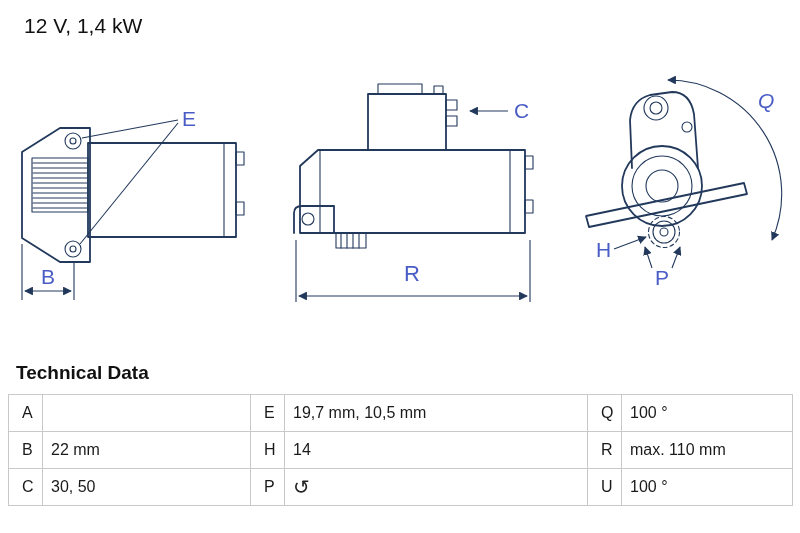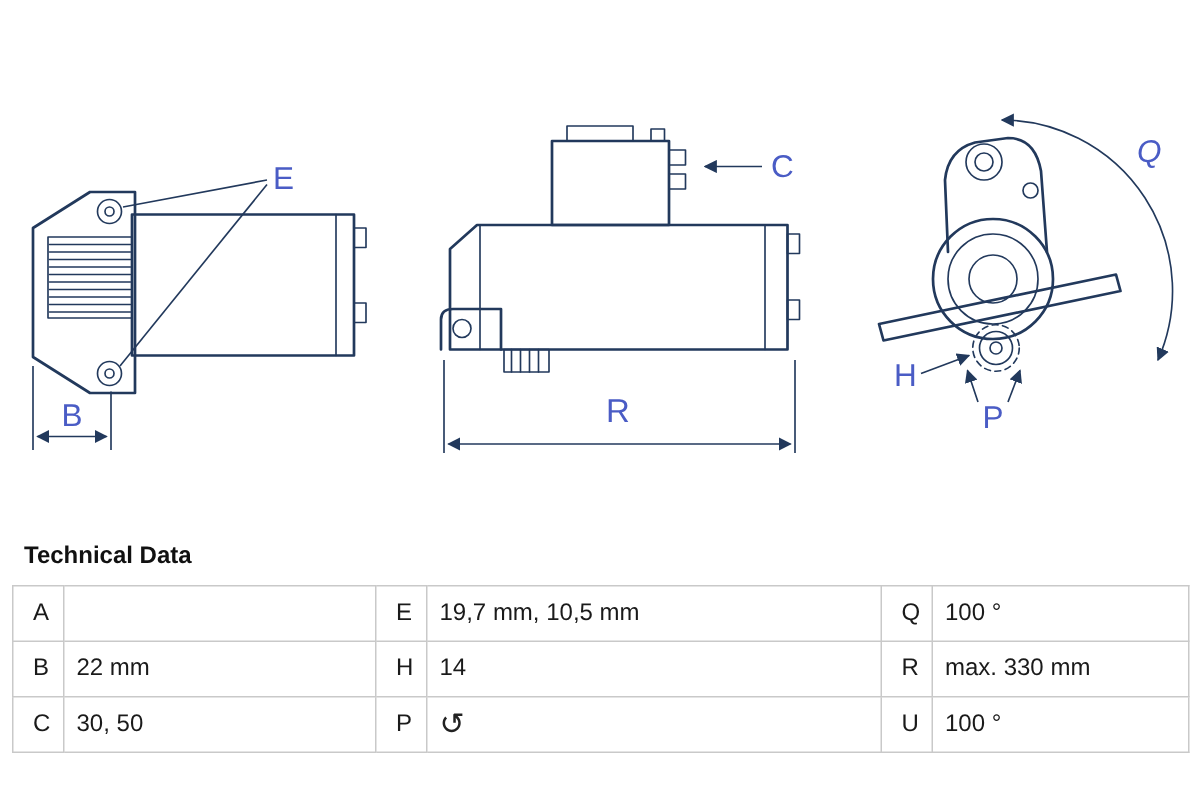--- a/index.html
+++ b/index.html
@@ -14,30 +14,31 @@
 
   .lbl{font-size:21px;fill:#4a5cc5;font-family:"Liberation Sans",sans-serif;}
   .lbl.big{font-size:22px;}
   .lbl.it{font-style:italic;}
 
   .outline{stroke:#22395c;fill:none;stroke-width:1.8;stroke-linejoin:round;stroke-linecap:round;}
   .thin{stroke:#22395c;fill:none;stroke-width:1.1;stroke-linejoin:round;stroke-linecap:round;}
   .dim{stroke:#22395c;fill:none;stroke-width:1.1;}
 
   .tech{margin:0 8px;}
-  .tech h2{font-size:16px;font-weight:bold;color:#111;margin:10px 8px 10px 8px;}
+  .tech h2{font-size:19px;font-weight:bold;color:#111;margin:10px 8px 10px 8px;}
   table.data{border-collapse:collapse;table-layout:fixed;width:784px;font-size:16px;}
   table.data td{border:1px solid #c9c9c9;height:36px;padding:0 8px;background:#fff;vertical-align:middle;}
   table.data td.key{padding-left:13px;}
   .rot-icon{font-size:20px;color:#222;line-height:1;display:inline-block;}
 </style>
 </head>
 <body>
 
 <div class="stage">
+  <div class="spec-title">12 V, 1,4 kW</div>
 
   <svg width="800" height="352" viewBox="0 0 800 352">
     <defs>
       <marker id="arr" viewBox="0 0 10 10" refX="9" refY="5" markerWidth="8" markerHeight="8" orient="auto-start-reverse">
         <path d="M0,0 L10,5 L0,10 z" fill="#22395c"></path>
       </marker>
     </defs>
 
     <g>
       <rect class="outline" x="88" y="143" width="148" height="94"></rect>
@@ -162,21 +163,21 @@
         <td>19,7 mm, 10,5 mm</td>
         <td class="key">Q</td>
         <td>100 °</td>
       </tr>
       <tr>
         <td class="key">B</td>
         <td>22 mm</td>
         <td class="key">H</td>
         <td>14</td>
         <td class="key">R</td>
-        <td>max. 330 mm</td>
+        <td>max. 110 mm</td>
       </tr>
       <tr>
         <td class="key">C</td>
         <td>30, 50</td>
         <td class="key">P</td>
         <td>
           <span class="rot-icon">↺</span>
         </td>
         <td class="key">U</td>
         <td>100 °</td>

